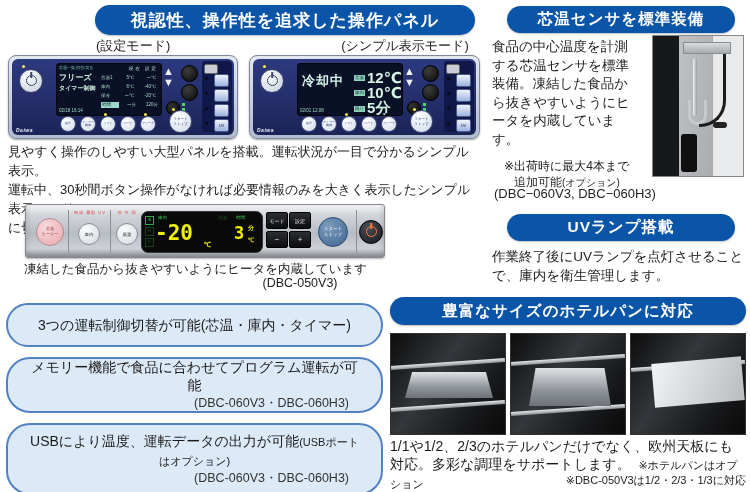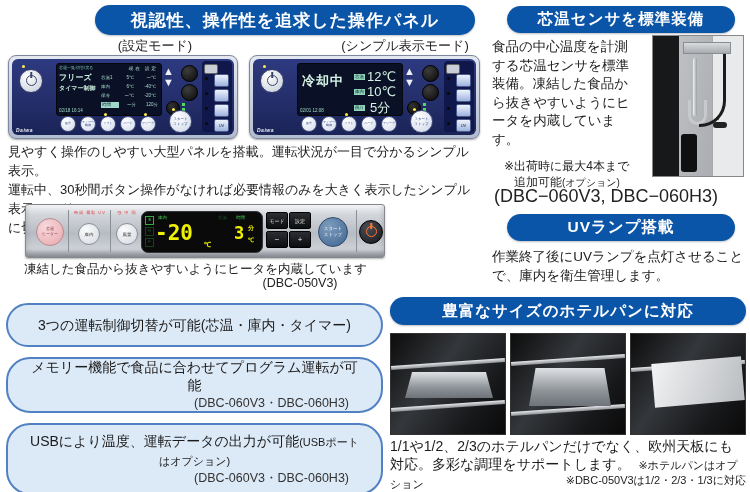--- a/index.html
+++ b/index.html
@@ -29,21 +29,21 @@
   .m1{position:absolute;left:2px;top:8px;font-size:8px;font-weight:bold;color:#cdeede}
   .m2{position:absolute;left:2px;top:20px;font-size:6px;font-weight:bold;color:#cdeede}
   .ltime{position:absolute;left:2px;bottom:2px;font-size:4.5px;color:#9fd8c4}
   .ltab{position:absolute;left:44px;top:9px}
   .lr{display:flex;gap:2px;font-size:4.5px;line-height:9px;white-space:nowrap}
   .ll{width:16px}.ln{width:15px;text-align:right}.ls{width:20px;text-align:right}
   .hl{background:#9fd8c8;color:#06243a;padding:0 1px;line-height:6px;align-self:center}
   .st{position:absolute;left:4px;top:8px;font-size:13px;font-weight:bold;color:#d6f3e6;letter-spacing:1px}
   .srow{position:absolute;display:flex;align-items:center;gap:2px}
   .chip{font-size:4.5px;background:#8fd3b8;color:#062a3a;padding:0 1px;line-height:6px}
-  .sval{font-size:13px;font-weight:normal;color:#d6f3e6;width:26px;text-align:center}
+  .sval{font-size:15px;font-weight:bold;color:#d6f3e6;width:26px;text-align:left}
   .arrows{position:absolute;display:flex;flex-direction:column;align-items:center;gap:1px}
   .arrows span{font-size:11px;line-height:10px;color:#eef2f8}
   .bc{position:absolute;width:15px;height:15px;border-radius:50%;
       background:radial-gradient(circle at 35% 30%,#3d3d3d,#090909);border:1px solid #000}
   .sc{position:absolute;width:12px;height:12px;border-radius:50%;
       background:radial-gradient(circle at 35% 30%,#333,#050505);border:1px solid #000}
   .led{position:absolute;width:3px;height:3px;background:#4ddc5a}
   .bay{position:absolute;background:#10174a;border-radius:4px}
   .graybtn{position:absolute;width:12px;height:8px;background:#c9ced8;border-radius:2px;border:1px solid #666}
   .sqb{position:absolute;width:13px;height:11px;background:linear-gradient(180deg,#eef3fc,#9db3de);
@@ -127,21 +127,21 @@
        clip-path:polygon(8% 0,92% 0,100% 100%,0 100%)}
   .tray{position:absolute;background:linear-gradient(115deg,#f2f3f4,#b9bcc0)}
   .b3text{position:absolute;font-size:14px;color:#1b1b1b;line-height:18px}
   .b3small{font-size:11px;color:#222}
 </style>
 </head>
 <body>
 
 <div class="bn" style="left:95px;top:5px;width:380px;height:30px;font-size:17px">視認性、操作性を追求した操作パネル</div>
 
-<div class="abs" style="left:90px;top:37px;width:130px;text-align:center;font-size:13px">(設定モード)</div>
+<div class="abs" style="left:96px;top:37px;width:130px;text-align:left;font-size:13px">(設定モード)</div>
 <div class="abs" style="left:330px;top:37px;width:150px;text-align:center;font-size:13px">(シンプル表示モード)</div>
 
 <div class="cpanel" style="left:8px;top:55px;width:228px;height:82px">
   <div class="cpi">
     <div class="pled" style="left:10px;top:6px"></div>
     <div class="pbtn" style="left:7px;top:10px">
       <div class="pico"></div>
     </div>
     <div class="lcd" style="left:44px;top:4px;width:104px;height:51px">
       <div class="lh">芯温一覧:切替/戻る</div>
@@ -347,21 +347,21 @@
   <div class="sp-loop"></div>
   <div class="sp-cable"></div>
   <div class="sp-probe"></div>
   <div class="sp-tip"></div>
 </div>
 
 <div class="note" style="left:504px;top:158px">※出荷時に最大4本まで</div>
 <div class="note" style="left:514px;top:174px">
   <span>追加可能</span><span class="small">(オプション)</span>
 </div>
-<div class="note" style="left:494px;top:186px;font-size:18px">(DBC−060V3, DBC−060H3)</div>
+<div class="note" style="left:494px;top:186px;font-size:13px">(DBC−060V3, DBC−060H3)</div>
 
 <div class="bn" style="left:507px;top:214px;width:228px;height:27px;font-size:15.5px">UVランプ搭載</div>
 <div class="rbody" style="left:492px;top:247px;width:254px;line-height:19px">作業終了後にUVランプを点灯させることで、庫内を衛生管理します。</div>
 
 <div class="bn" style="left:390px;top:297px;width:356px;height:28px;font-size:15.5px">豊富なサイズのホテルパンに対応</div>
 
 <div class="pan-photo" style="left:390px;top:333px">
   <div class="rail" style="top:28px"></div>
   <div class="rail" style="top:70px"></div>
   <div class="pan" style="left:14px;top:38px;width:88px;height:26px"></div>

